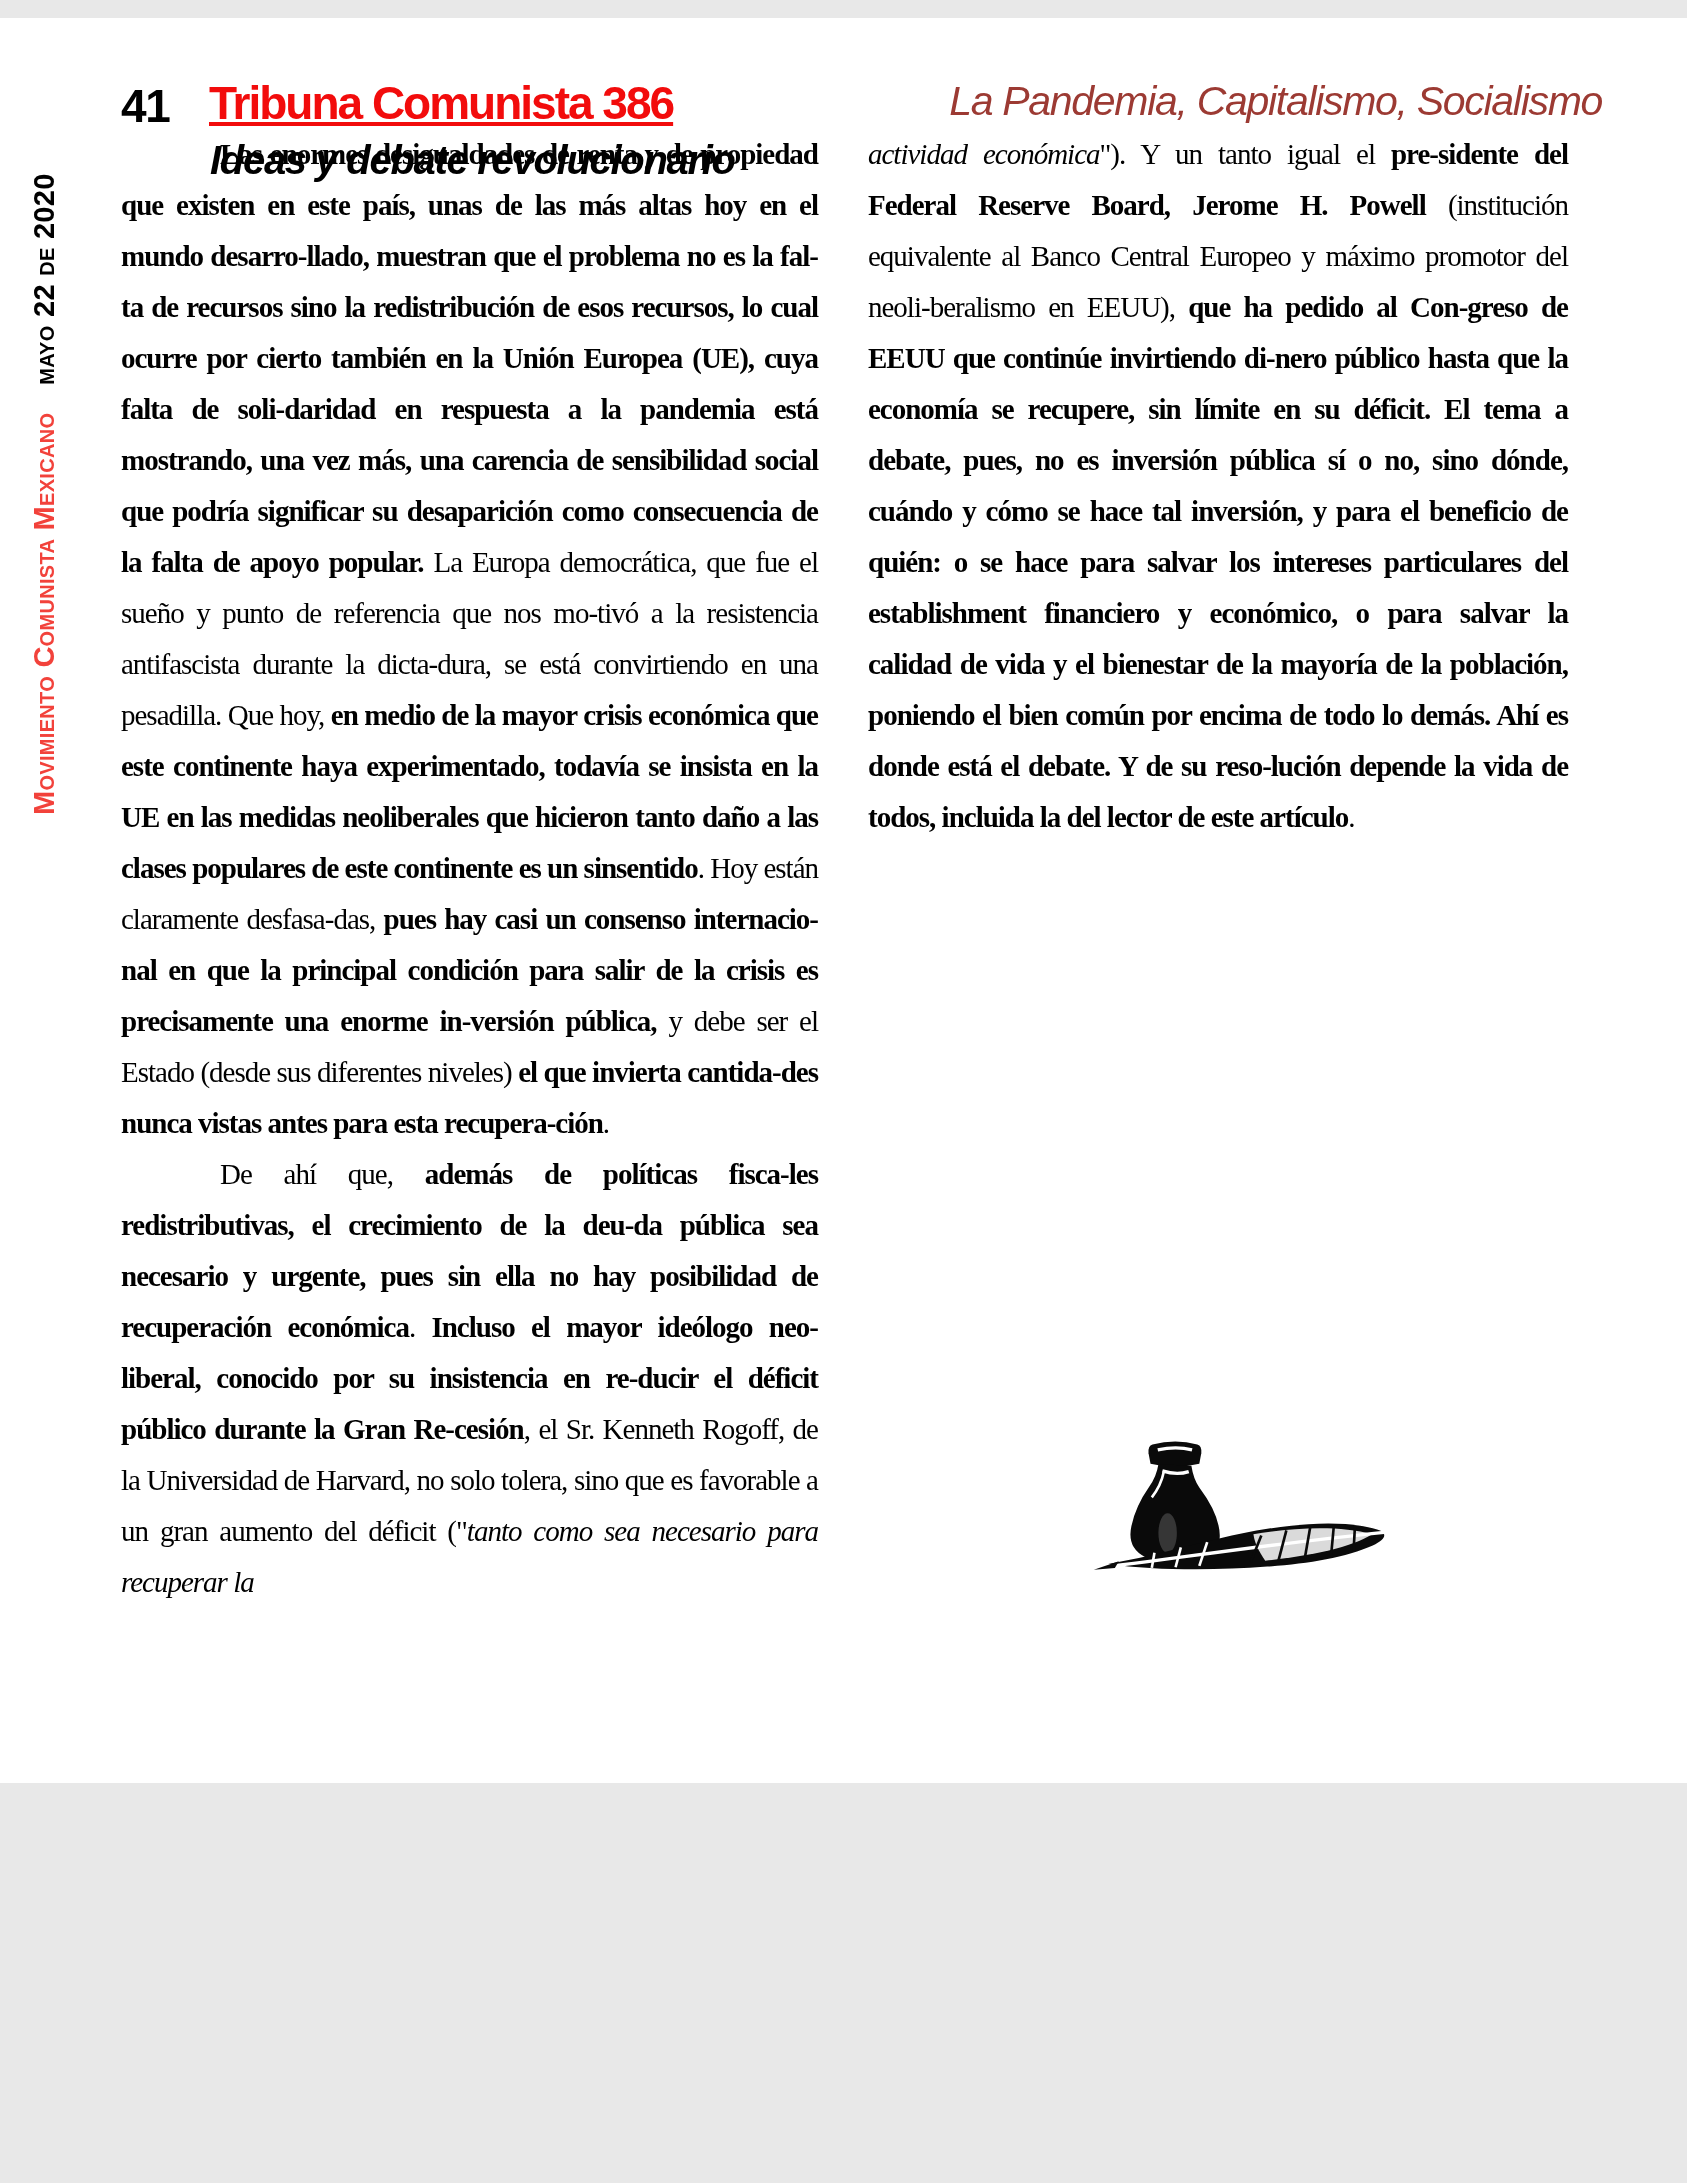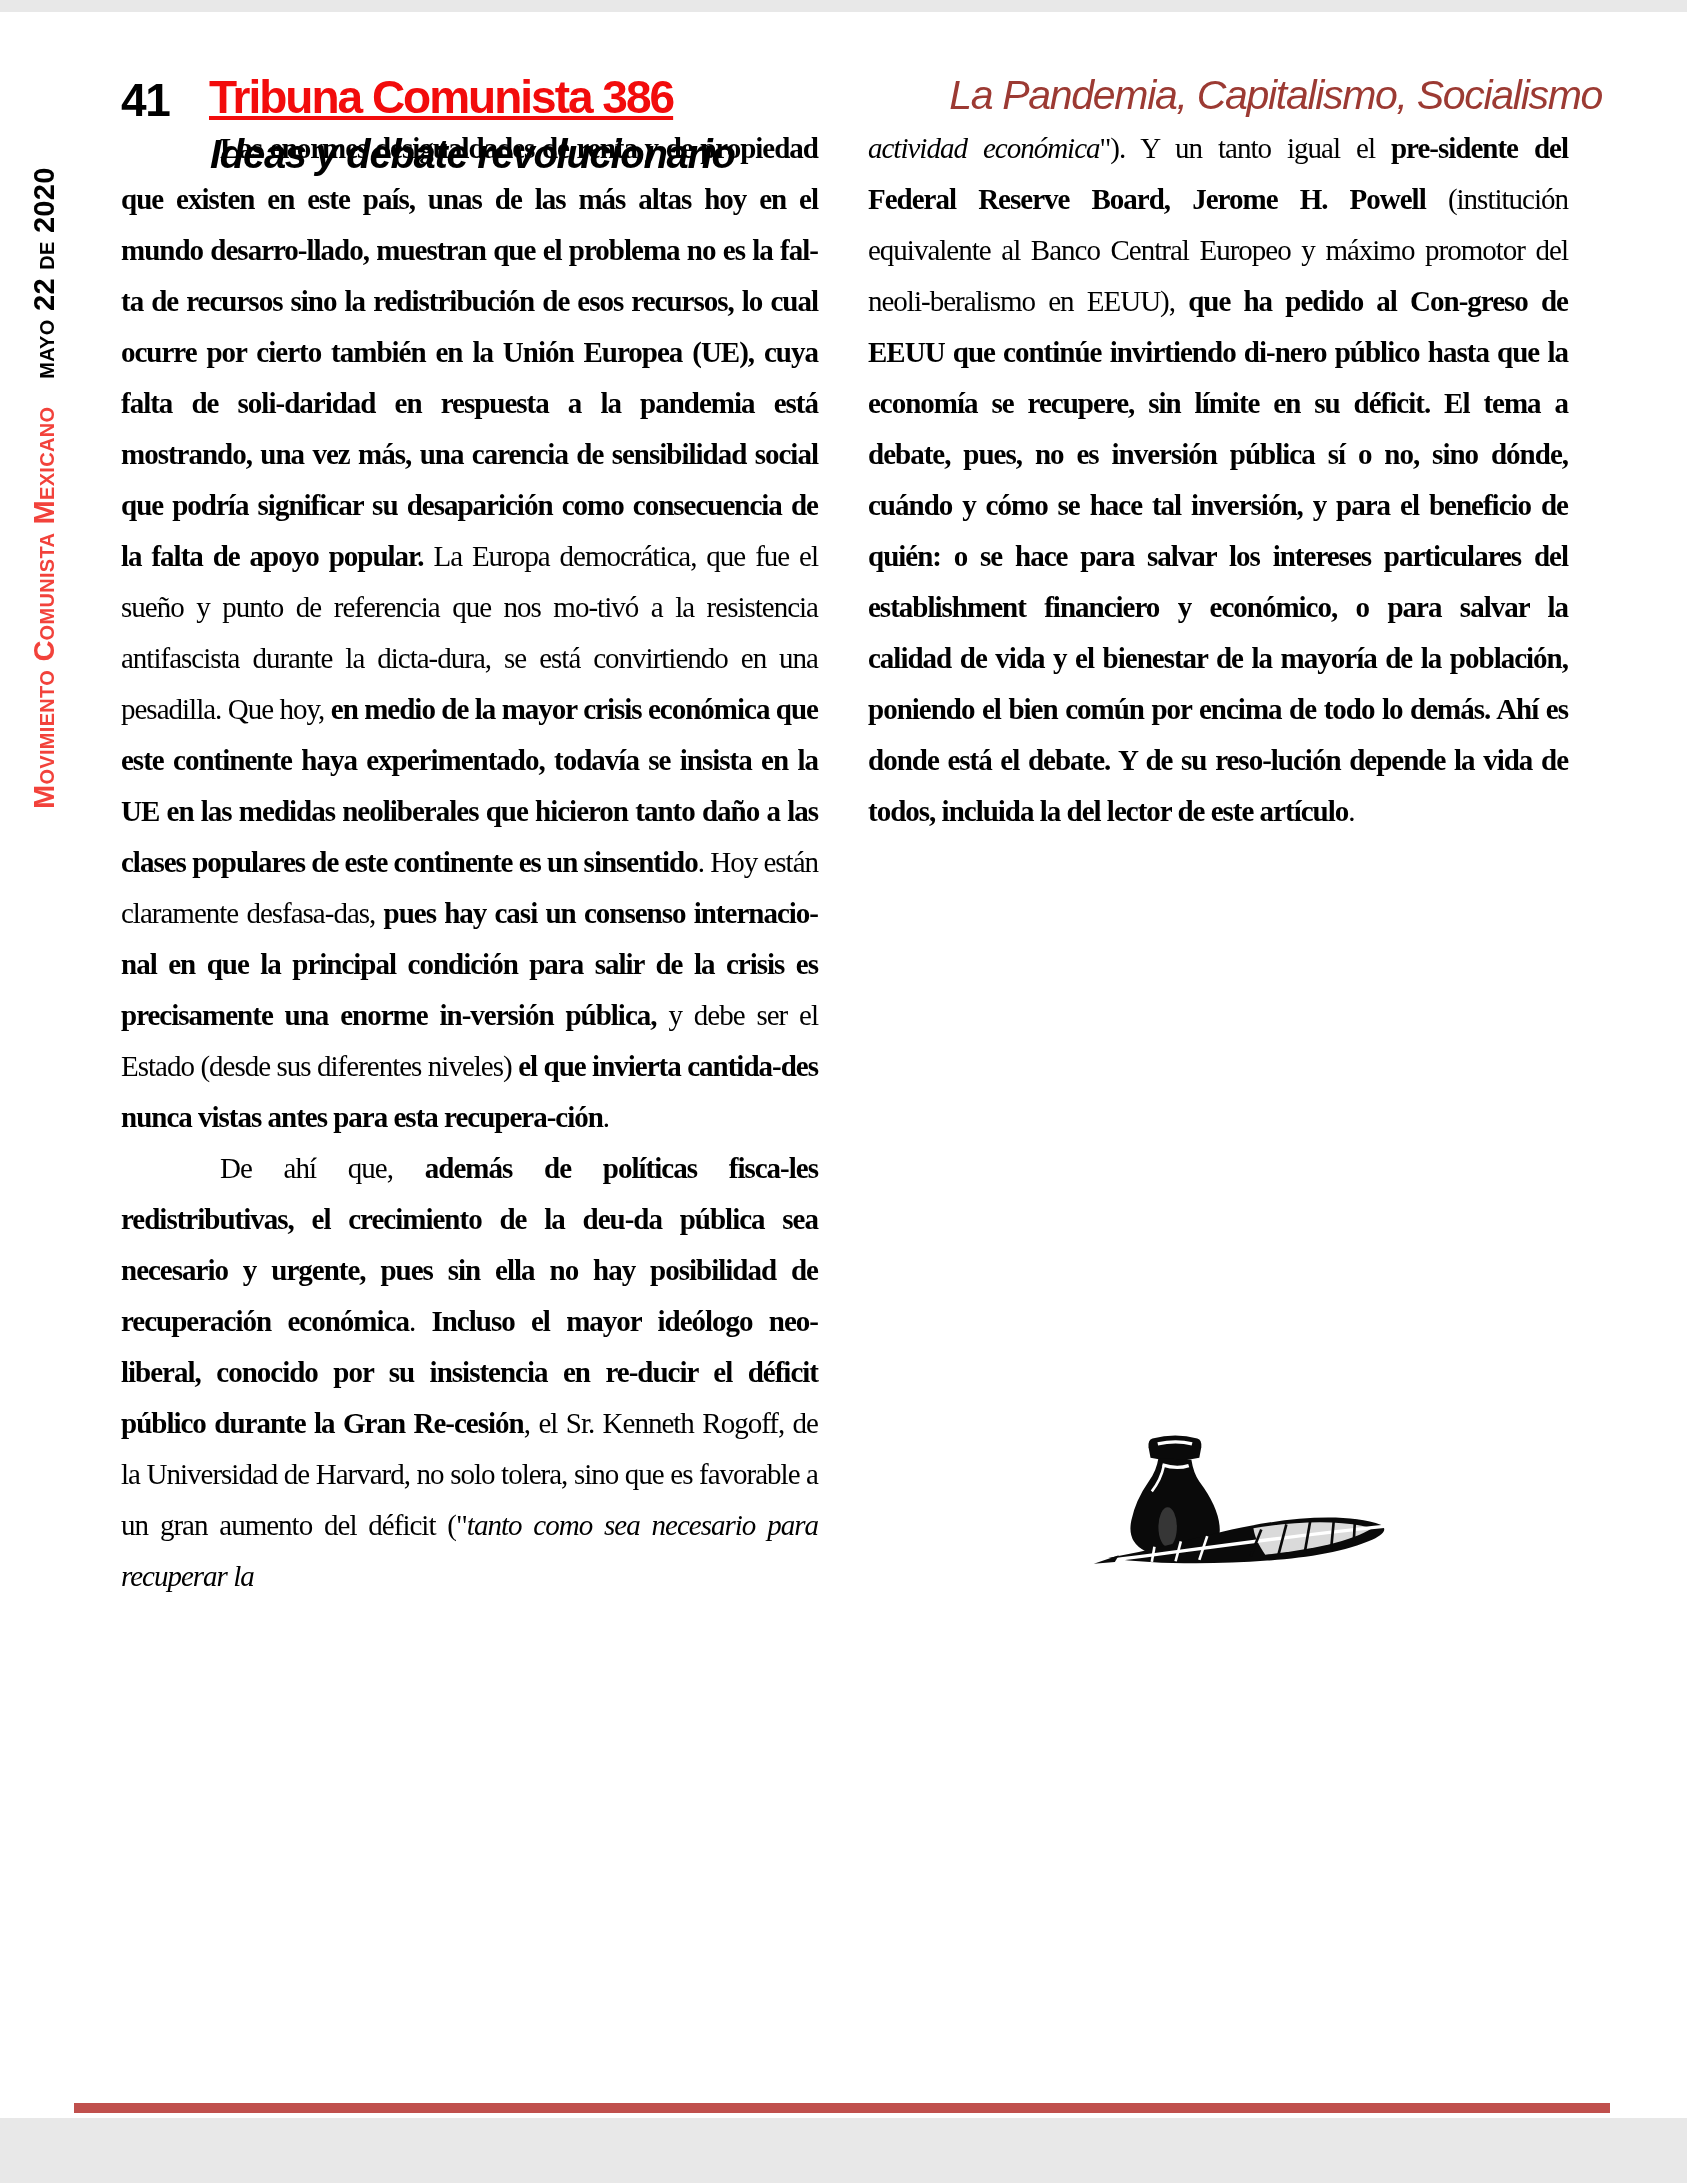--- a/index.html
+++ b/index.html
@@ -7,21 +7,21 @@
     --title-dark-red:#9c3a33;
     --sidebar-red:#f2423b;
     --rule-red:#c0504d;
     --text-black:#000000;
     --bg:#ffffff;
   }
   *{box-sizing:border-box;}
   html,body{margin:0;padding:0;}
   body{background:#e8e8e8;font-family:"Liberation Sans",sans-serif;}
   .page{
-    position:relative;width:1687px;height:2106px;margin:12px auto;
+    position:relative;width:1687px;height:1765px;margin:18px auto;
     background:var(--bg);color:var(--text-black);overflow:hidden;
   }
   
   .page-number{
     position:absolute;left:121px;top:61px;
     font-size:46px;font-weight:700;letter-spacing:-1.3px;
   }
   .masthead-title{
     position:absolute;left:209px;top:58px;
     font-size:46px;font-weight:700;letter-spacing:-2px;

